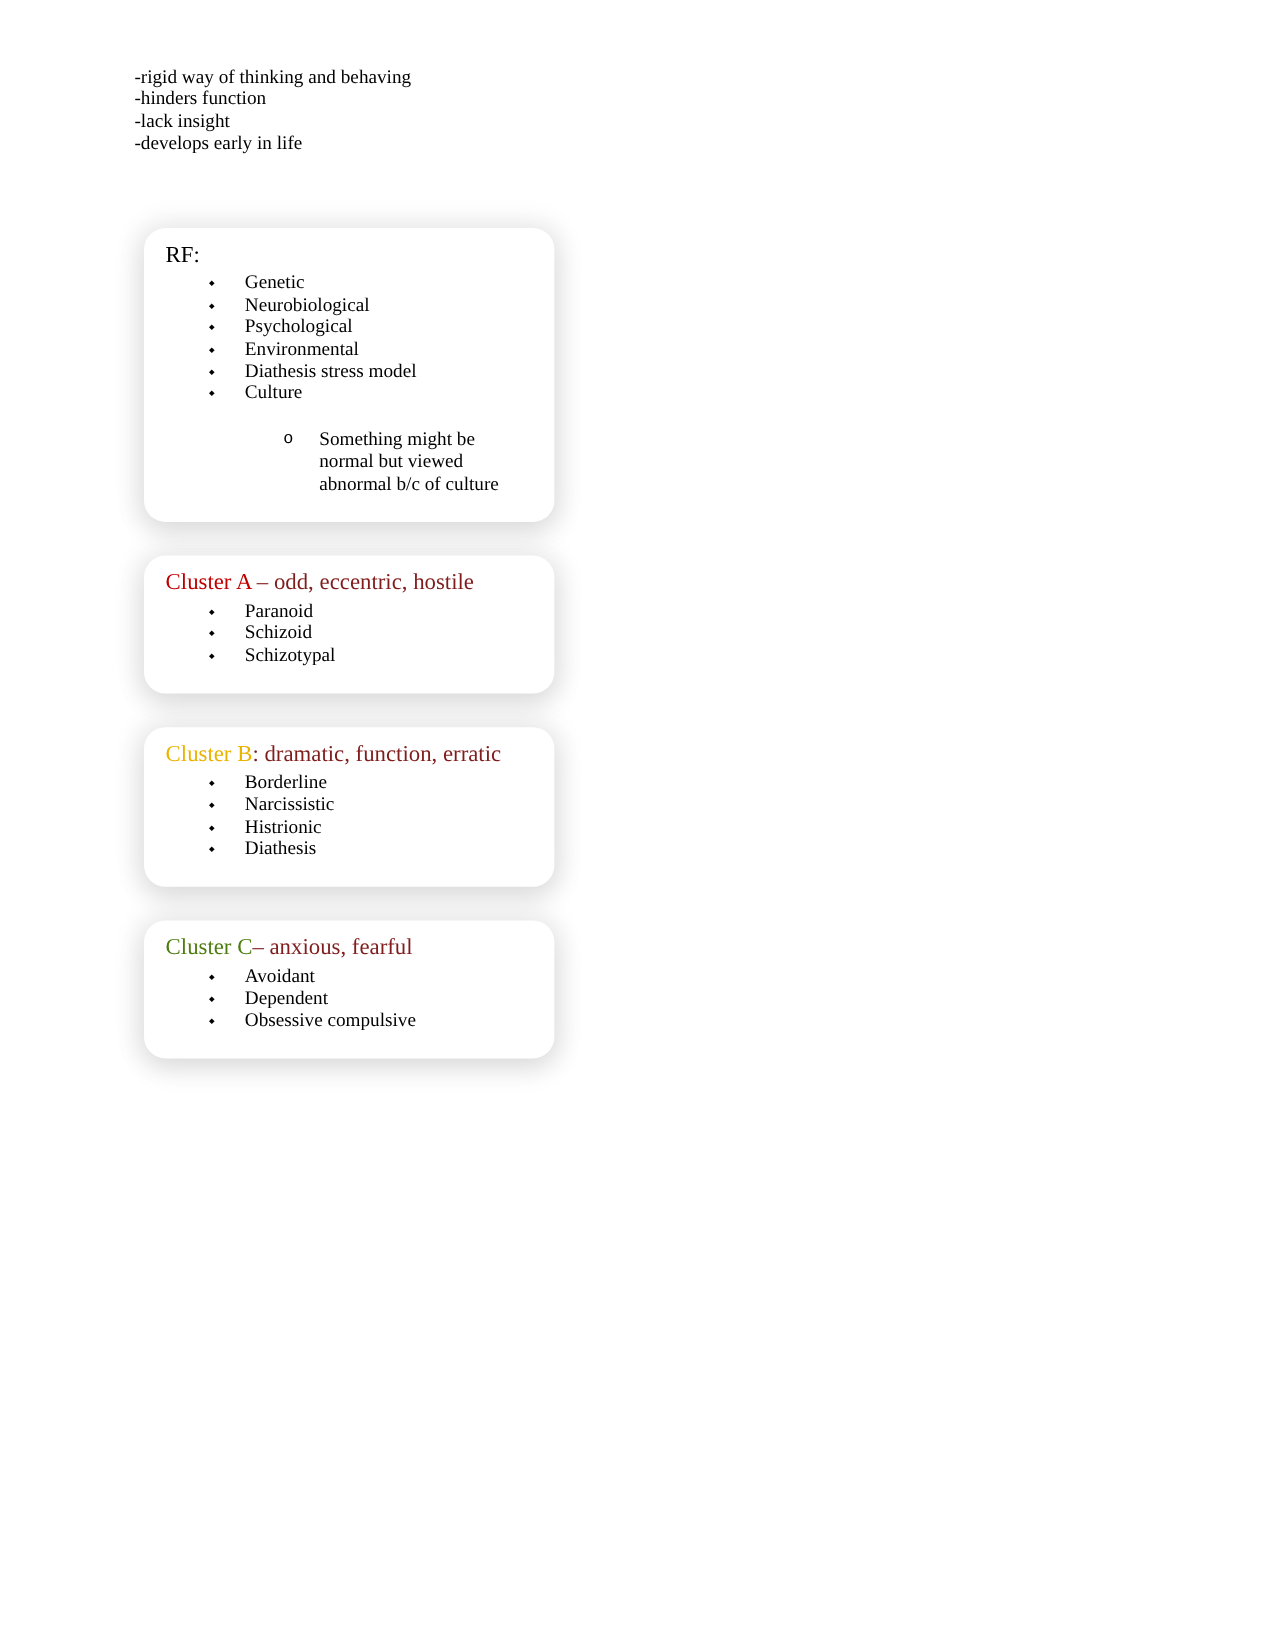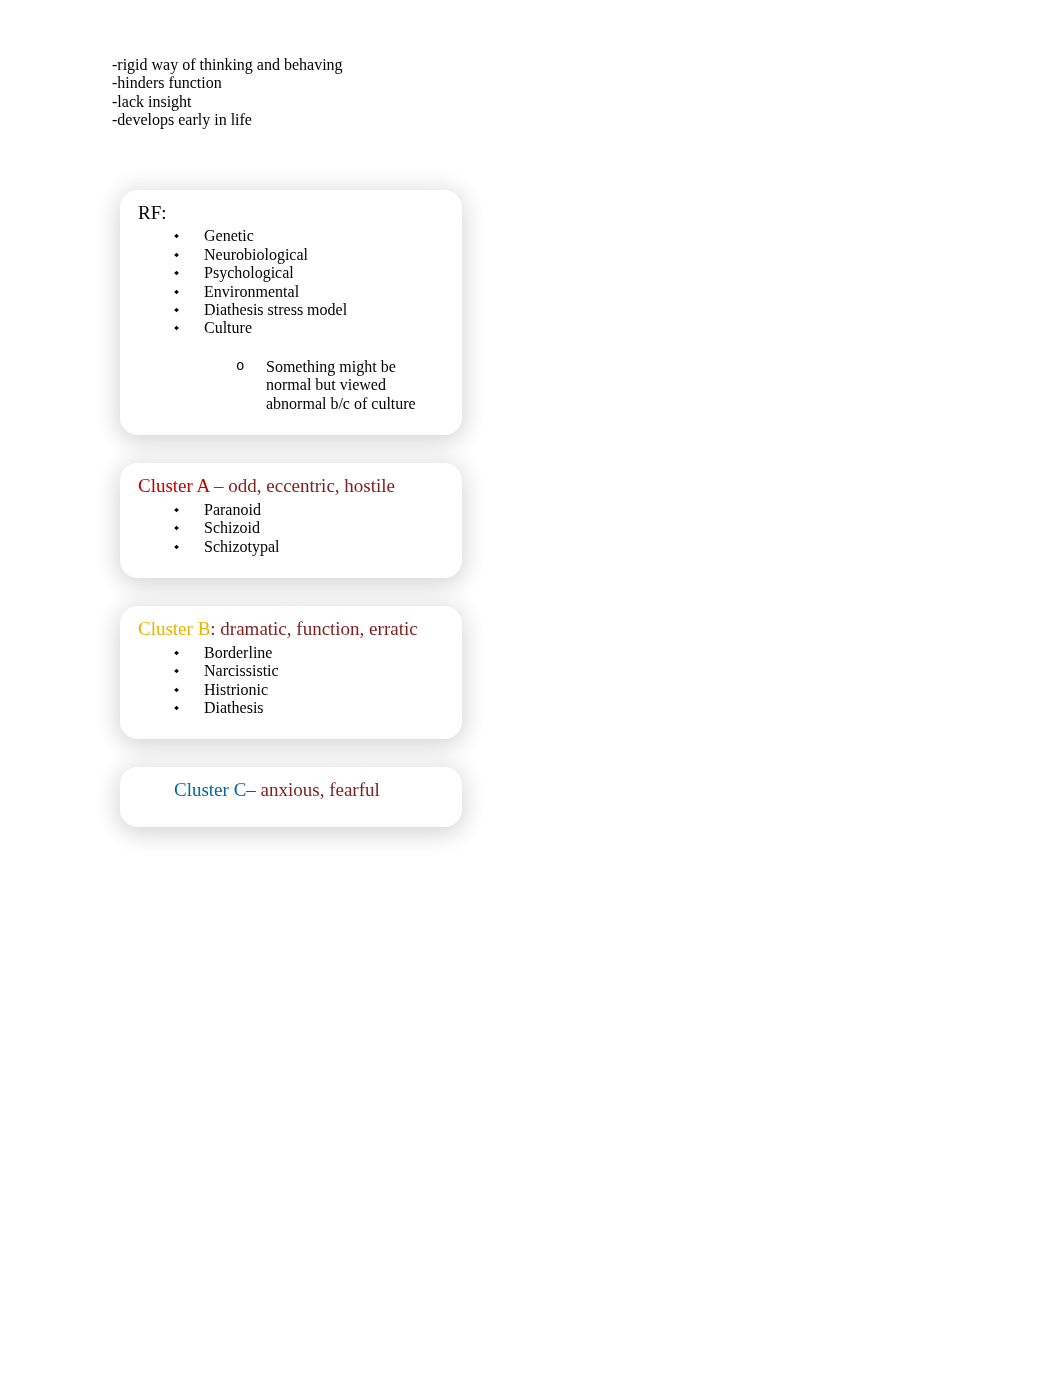--- a/index.html
+++ b/index.html
@@ -76,21 +76,21 @@
     ul.level2 > li::before {
       content: "o";
       position: absolute;
       left: 0;
       top: 0;
       font-family: "Courier New", monospace;
       font-size: 14px;
     }
     .red { color: #c00000; }
     .orange { color: #e9b300; margin-top: 36px; }
-    .green { color: #0369a1; margin-left: 36px; }
+    .green { color: #4d7c0f; }
     .black { color: #000000; }
     .sub-wrap {
       max-width: 170px;
     }
   </style>
 </head>
 <body>
 
 <div class="intro">
   <p>-rigid way of thinking and behaving</p>
@@ -141,13 +141,18 @@
     <li><span>Narcissistic</span></li>
     <li><span>Histrionic</span></li>
     <li><span>Diathesis</span></li>
   </ul>
 </div>
 
 <div class="card">
   <div class="card-title">
     <span class="label green">Cluster C</span><span class="desc">– anxious, fearful</span>
   </div>
+  <ul class="level1">
+    <li><span>Avoidant</span></li>
+    <li><span>Dependent</span></li>
+    <li><span>Obsessive compulsive</span></li>
+  </ul>
 </div>
 
 </body></html>

